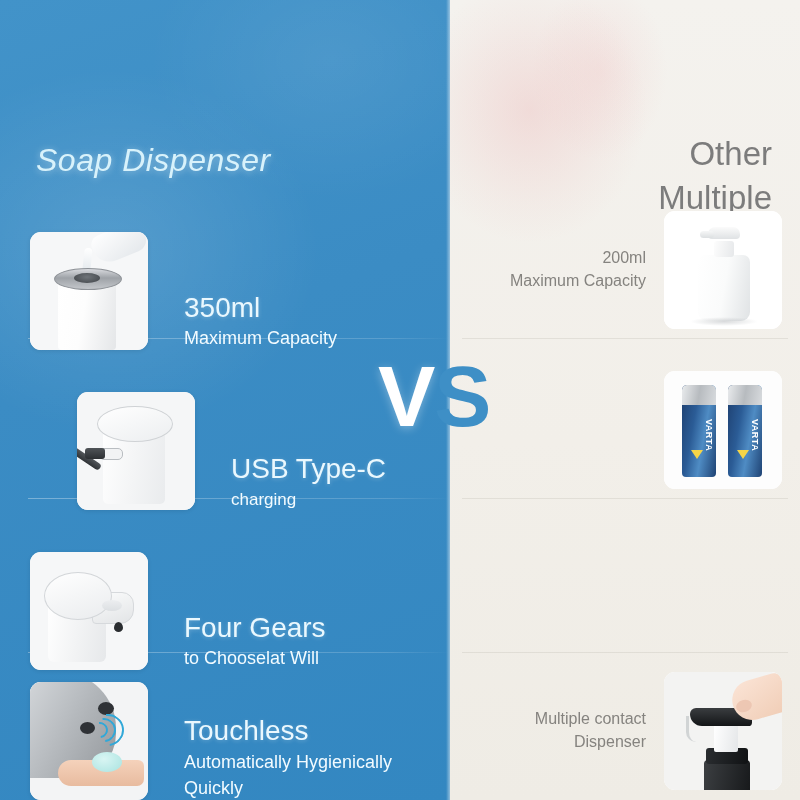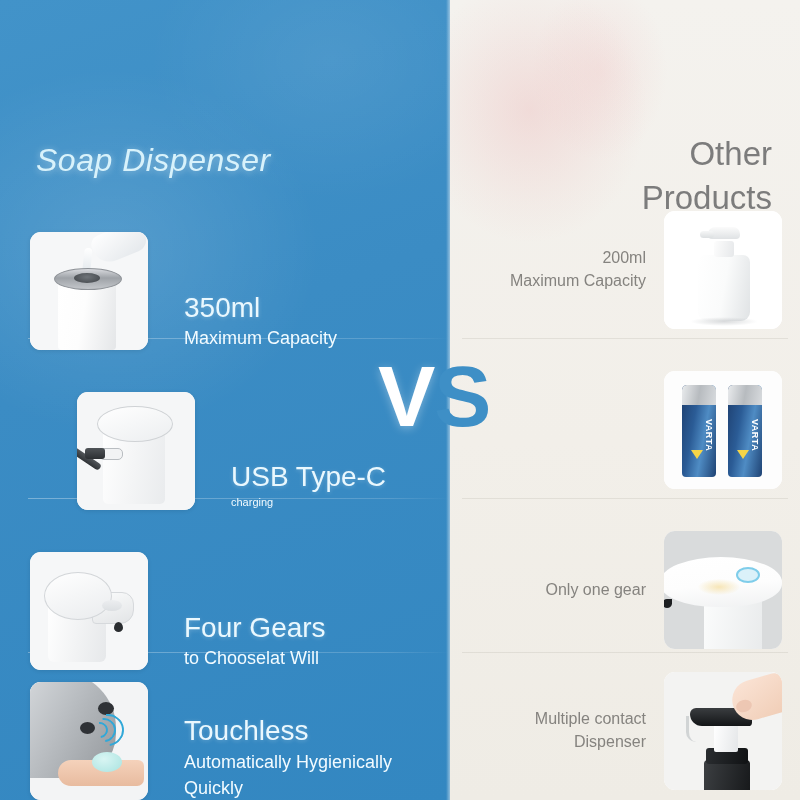--- a/index.html
+++ b/index.html
@@ -119,21 +119,21 @@
     text-shadow: 0 1px 4px rgba(255,255,255,0.25);
     white-space: nowrap;
   }
   .ltext .sub {
     font-size: 18px;
     line-height: 1.26;
     color: #f2fbff;
     margin-top: 4px;
     white-space: nowrap;
   }
-  .ltext .sub.small { font-size: 11px; }
+  .ltext .sub.small { font-size: 17px; }
 
   
   .row-right {
     position: absolute;
     left: 450px;
     width: 350px;
     height: 160px;
     display: flex;
     align-items: center;
     justify-content: flex-end;
@@ -524,21 +524,21 @@
       <div class="big">Touchless</div>
       <div class="sub">Automatically Hygienically</div>
       <div class="sub">Quickly</div>
     </div>
   </div>
 
   <div class="panel-right"></div>
 
   <div class="headline-right">
     <div>Other</div>
-    <div>Products</div>
+    <div>Multiple</div>
   </div>
 
   <div class="sep-right s1"></div>
   <div class="sep-right s2"></div>
   <div class="sep-right s3"></div>
 
   <div class="row-right r0">
     <div class="rtext">
       <span class="l1">200ml</span>
       <span class="l2">Maximum Capacity</span>
@@ -568,35 +568,20 @@
           <div class="nub"></div>
           <div class="cap"></div>
           <div class="brand">VARTA</div>
 
           <div class="tri"></div>
         </div>
       </div>
     </div>
   </div>
 
-  <div class="row-right r2">
-    <div class="rtext">
-      <span class="l1">Only one gear</span>
-      <span class="l2"></span>
-    </div>
-    <div class="thumb-r">
-      <div class="art-onegear">
-        <div class="stem"></div>
-        <div class="top"></div>
-        <div class="glow"></div>
-        <div class="led"></div>
-        <div class="drop"></div>
-      </div>
-    </div>
-  </div>
 
   <div class="row-right r3">
     <div class="rtext">
       <span class="l1">Multiple contact</span>
       <span class="l2">Dispenser</span>
     </div>
     <div class="thumb-r">
       <div class="art-press">
         <div class="base"></div>
         <div class="collar"></div>

